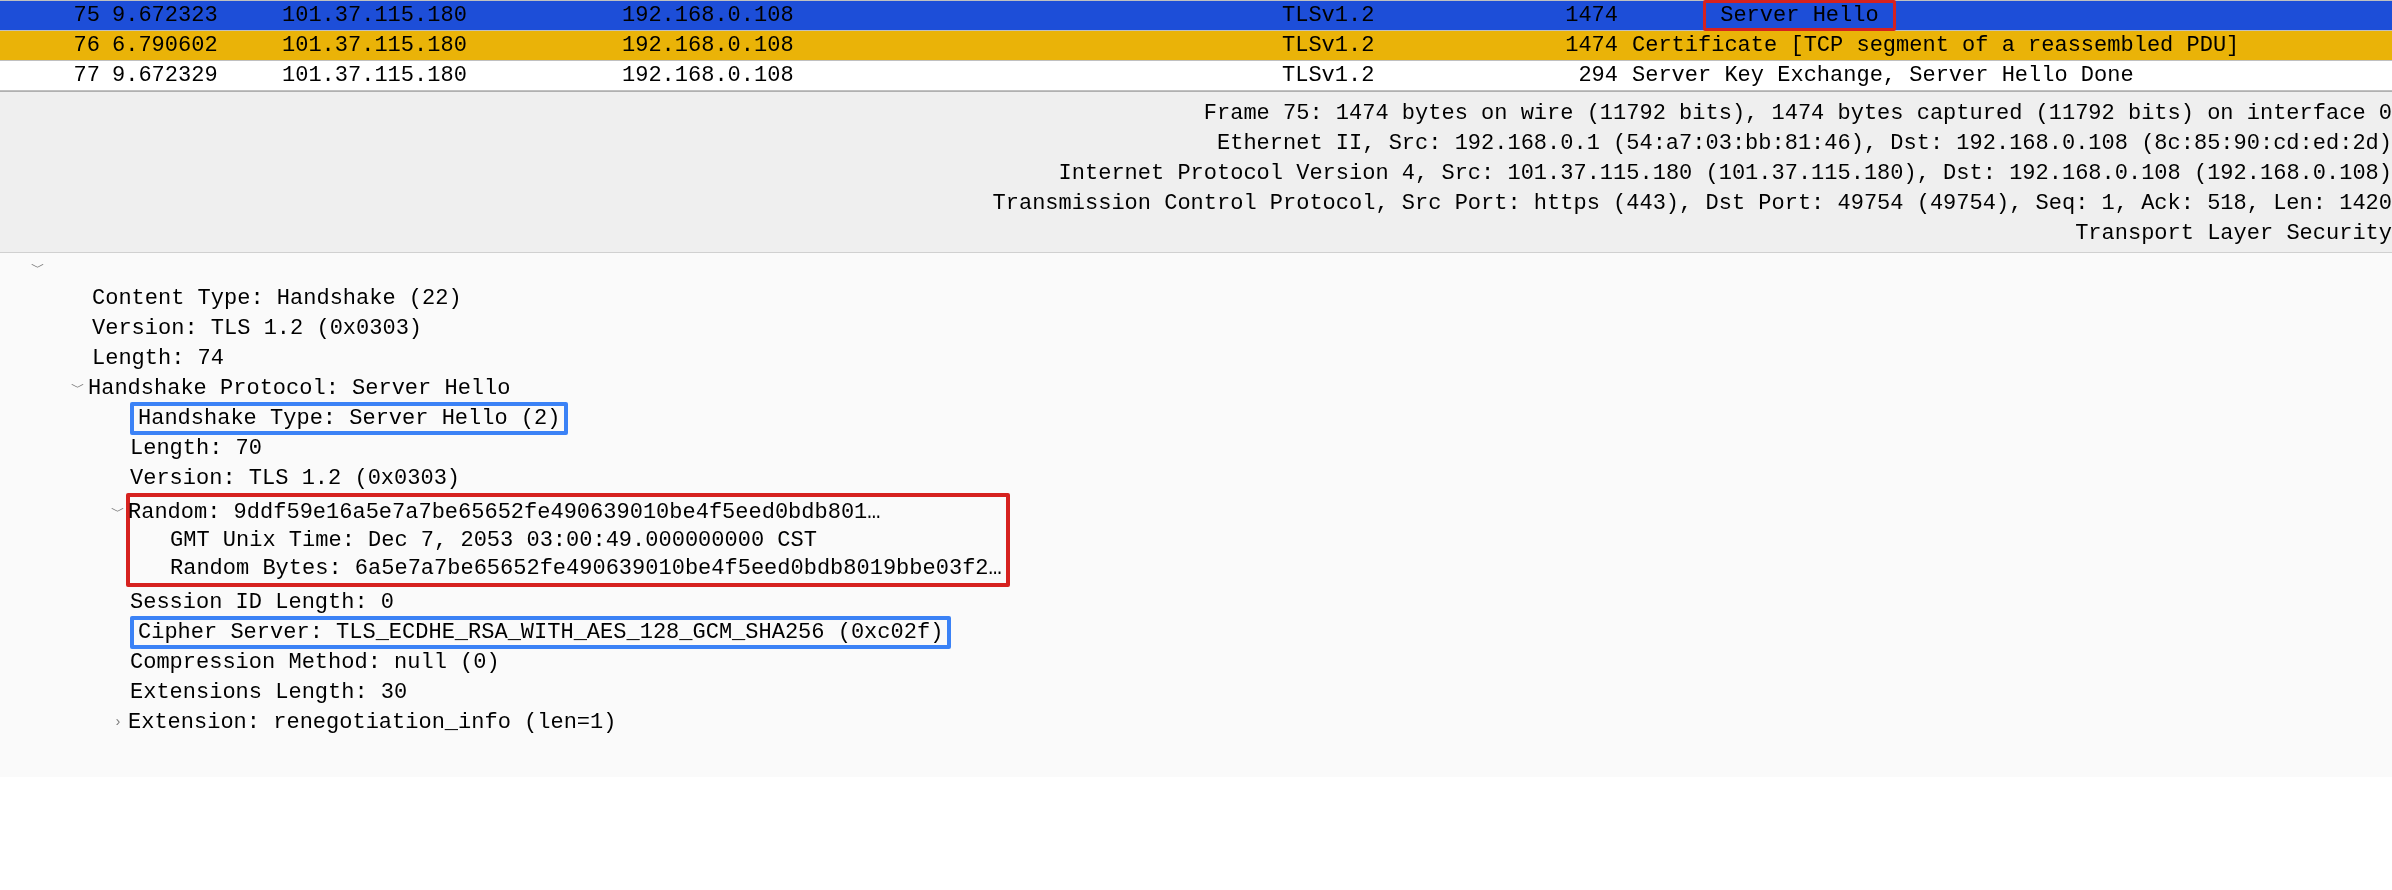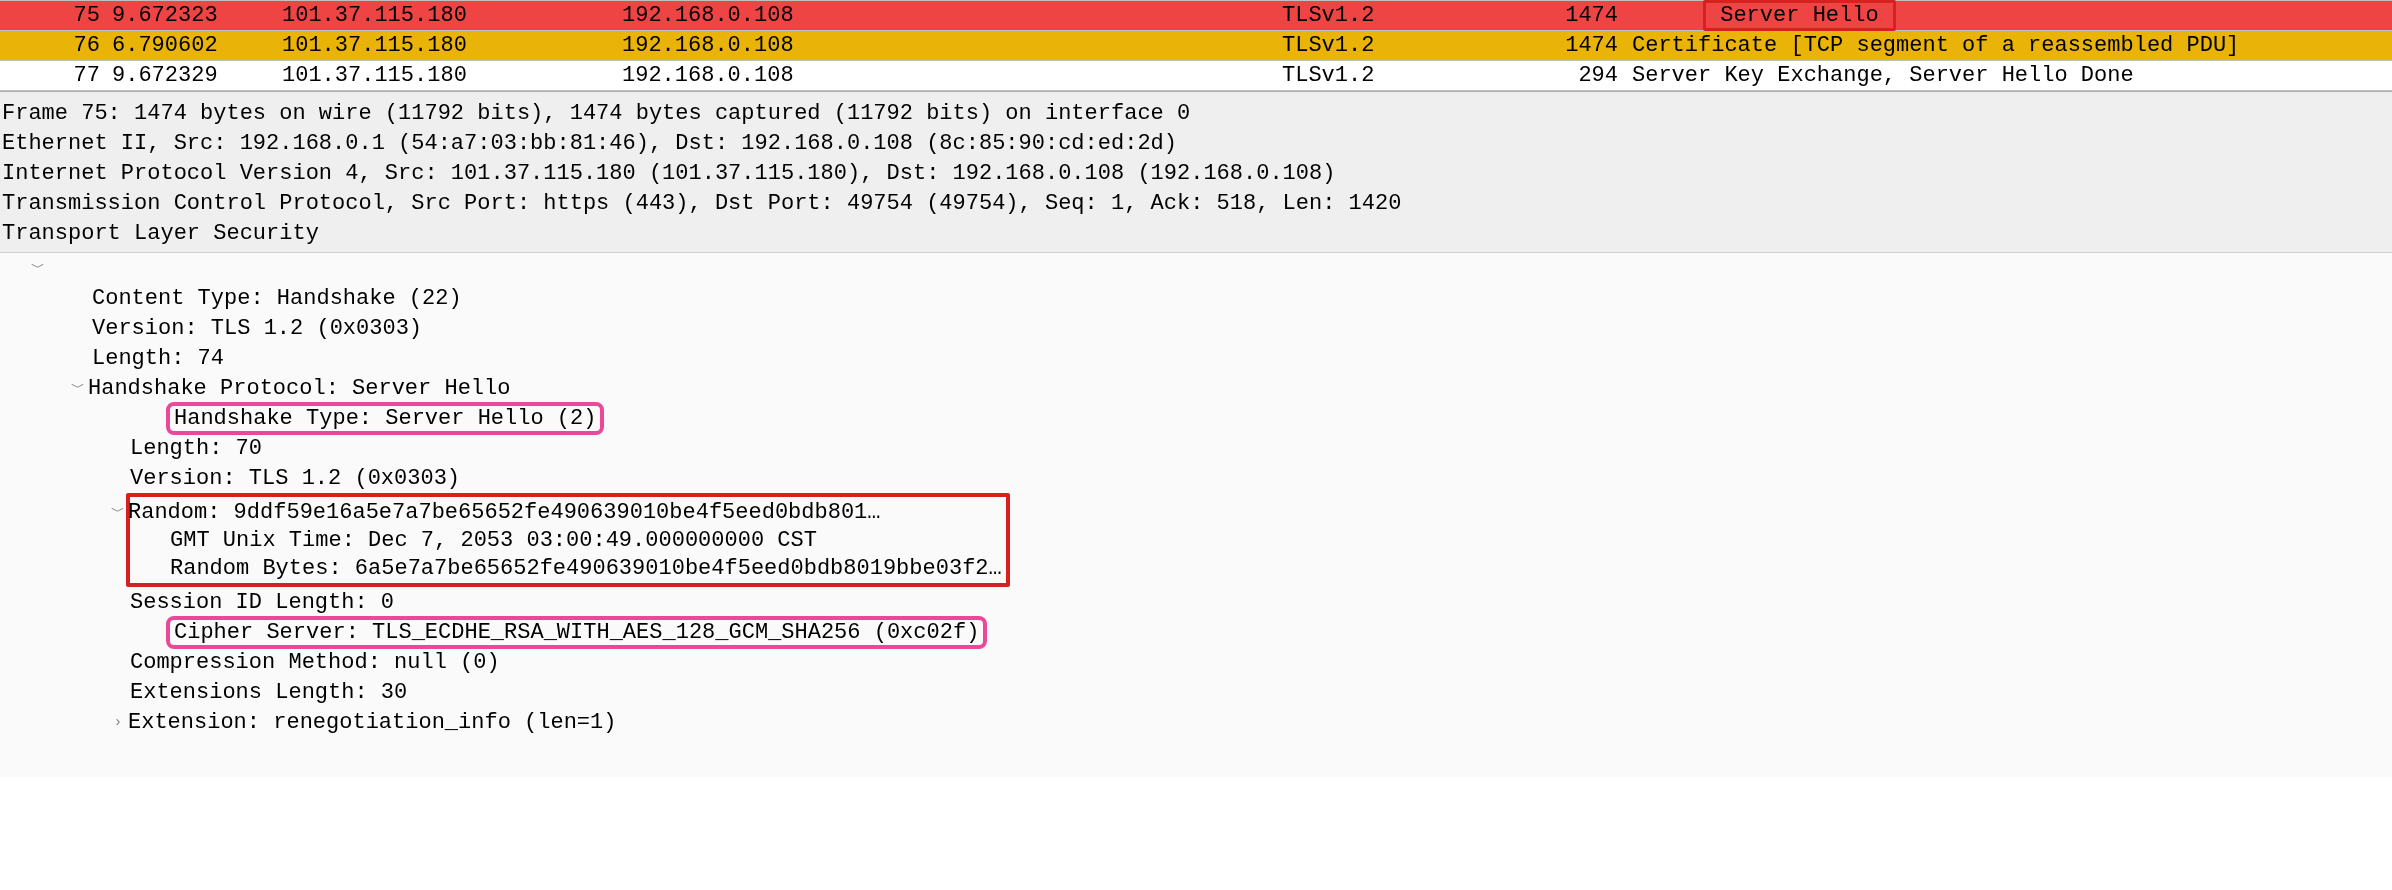--- a/index.html
+++ b/index.html
@@ -17,21 +17,21 @@
     border-bottom: 1px solid #c0c0c0;
   }
   .packet-row {
     display: flex;
     align-items: center;
     height: 30px;
     padding-left: 60px;
     white-space: pre;
     border-top: 1px solid #c0c0c0;
   }
-  .packet-row.selected { background: #ef4444; }
+  .packet-row.selected { background: #1d4ed8; }
   .packet-row.alt { background: #eab308; }
   .col-no   { width: 40px;  text-align: right; }
   .col-time { width: 142px; padding-left: 12px; }
   .col-src  { width: 370px; padding-left: 40px; }
   .col-dst  { width: 670px; padding-left: 10px; }
   .col-proto{ width: 220px; }
   .col-len  { width: 130px; text-align: right; padding-right: 14px;}
   .col-info { flex: 1; position: relative; }
   .hl-info {
     display: inline-block;
@@ -58,32 +58,31 @@
     height: 30px;
     white-space: pre;
   }
   .arrow {
     width: 20px;
     display: inline-flex;
     justify-content: center;
     color: #7d7d7d;
     font-size: 14px;
   }
-  .indent-0 { padding-left: 2px; }
+  .indent-0 { padding-left: 2px; justify-content: flex-end; }
   .indent-1 { padding-left: 28px; }
   .indent-2 { padding-left: 68px; }
   .indent-3 { padding-left: 92px; }
   .indent-4 { padding-left: 130px; }
 
   .redbox {
-    border: 4px solid #ec4899;
-    border-radius: 8px;
+    border: 4px solid #3b82f6;
+    border-radius: 2px;
     padding: 0 4px;
     display: inline-block;
-    margin-left: 36px;
   }
   .redbox-block {
     border: 4px solid #d6221f;
     border-radius: 2px;
     margin-left: 126px;
     padding: 1px 4px 1px 4px;
     display: inline-block;
   }
   .rb-inner { height: 28px; display:flex; align-items:center; }
 </style>

